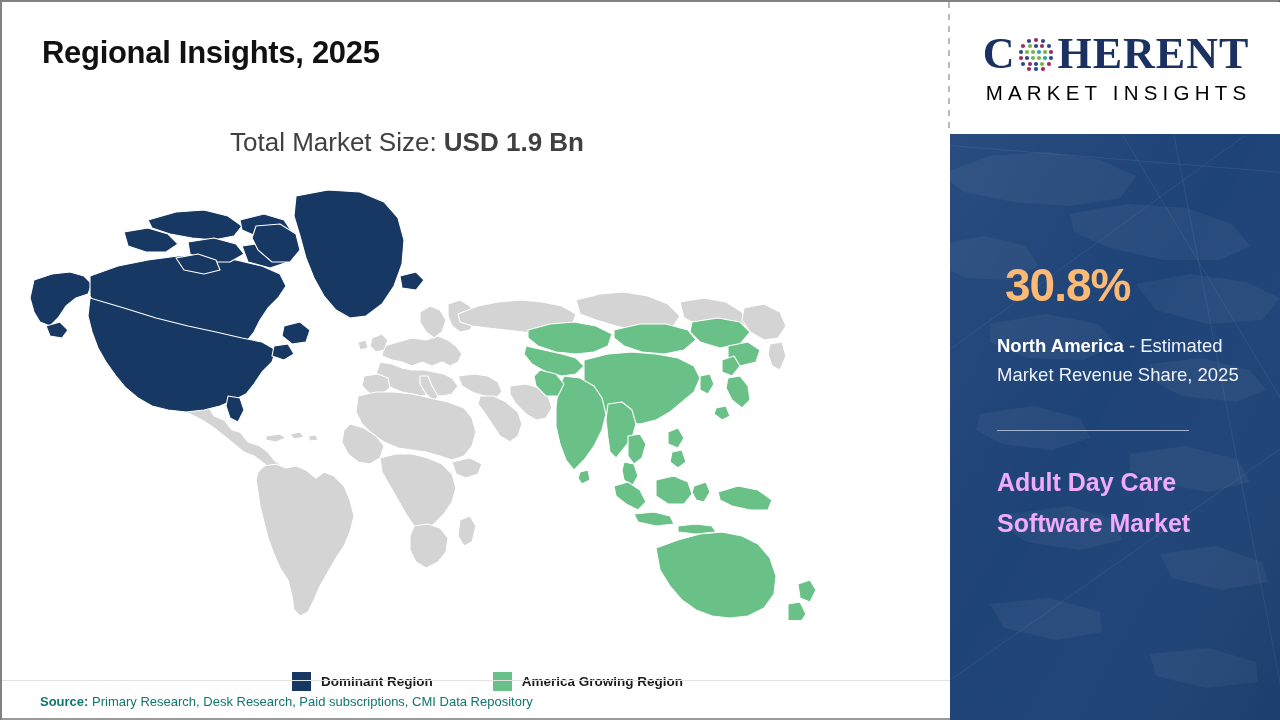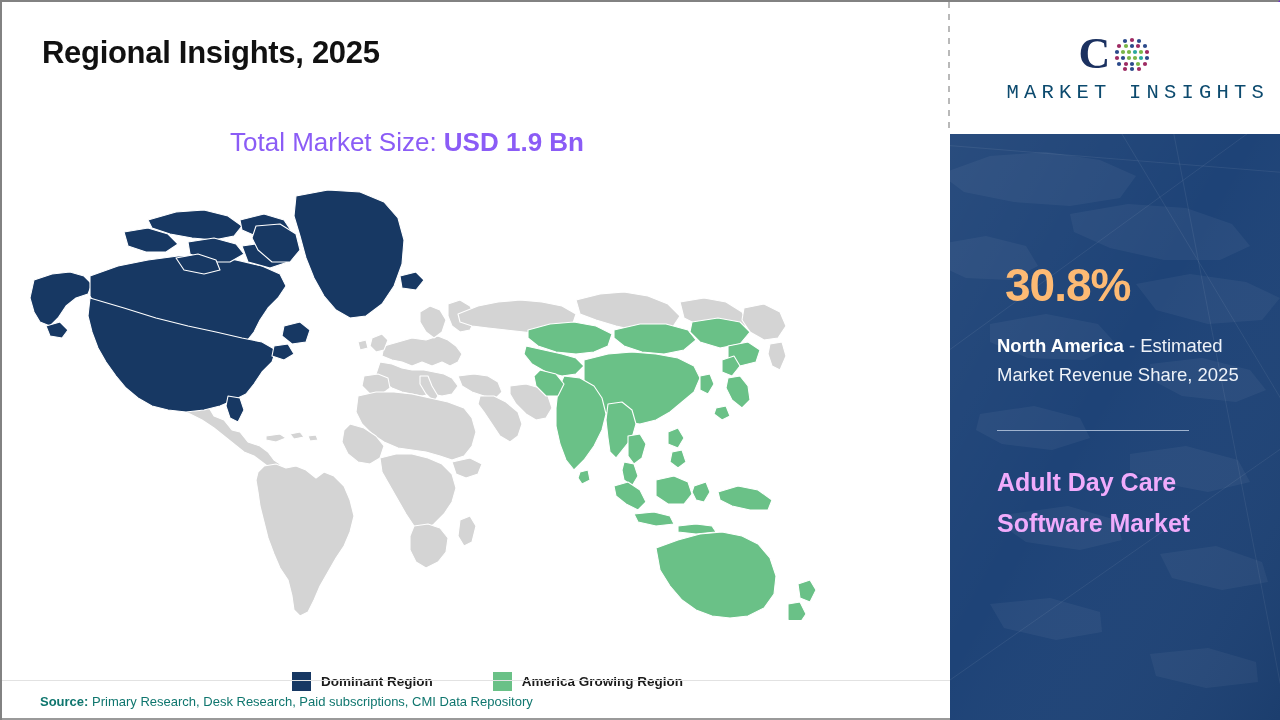--- a/index.html
+++ b/index.html
@@ -41,21 +41,21 @@
     color: #111111;
     letter-spacing: -0.3px;
   }
 
   #market-size-line {
     position: absolute;
     left: 0; top: 125px;
     width: 810px;
     text-align: center;
     font-size: 26px;
-    color: #8b5cf6;
+    color: #404040;
     white-space: nowrap;
   }
   #market-size-line .strong { font-weight: bold; }
 
   
   #map-wrap {
     position: absolute;
     left: 26px; top: 178px;
     width: 800px; height: 440px;
   }
@@ -126,24 +126,24 @@
   .logo-word {
     font-family: "Liberation Serif", serif;
     font-size: 44px;
     font-weight: bold;
     color: #1b3160;
     letter-spacing: 1px;
   }
   #logo-globe { margin: 0 1px; display: block; }
   #logo-sub {
     margin-top: 5px;
-    text-align: right;
-    font-family: Liberation Mono, monospace;
+    text-align: center;
+    font-family: Liberation Sans, sans-serif;
     font-size: 20.5px;
-    color: #0c4a6e;
+    color: #000000;
     letter-spacing: 5.2px;
     padding-left: 5px;
   }
 
   #sidebar-body {
     position: absolute;
     left: 0; top: 132px;
     width: 332px; height: 588px;
     background: #1e4377;
     overflow: hidden;
@@ -397,20 +397,21 @@
               <circle cx="7" cy="30" r="2.1" fill="#2b4a8b"></circle>
               <circle cx="14" cy="30" r="2.1" fill="#9e2b63"></circle>
               <circle cx="20" cy="30" r="2.1" fill="#2b4a8b"></circle>
               <circle cx="26" cy="30" r="2.1" fill="#7ab648"></circle>
               <circle cx="33" cy="30" r="2.1" fill="#9e2b63"></circle>
               <circle cx="13" cy="35" r="2.1" fill="#9e2b63"></circle>
               <circle cx="20" cy="35" r="2.1" fill="#2b4a8b"></circle>
               <circle cx="27" cy="35" r="2.1" fill="#9e2b63"></circle>
             </g>
           </svg>
+          <span class="logo-word">HERENT</span>
         </div>
         <div id="logo-sub">MARKET INSIGHTS</div>
       </div>
     </div>
 
     <div id="sidebar-body">
 
       <svg id="sidebar-texture" viewBox="0 0 332 588" preserveAspectRatio="xMidYMid slice">
         <defs>
           <linearGradient id="sheen" x1="0" y1="0" x2="1" y2="1">

